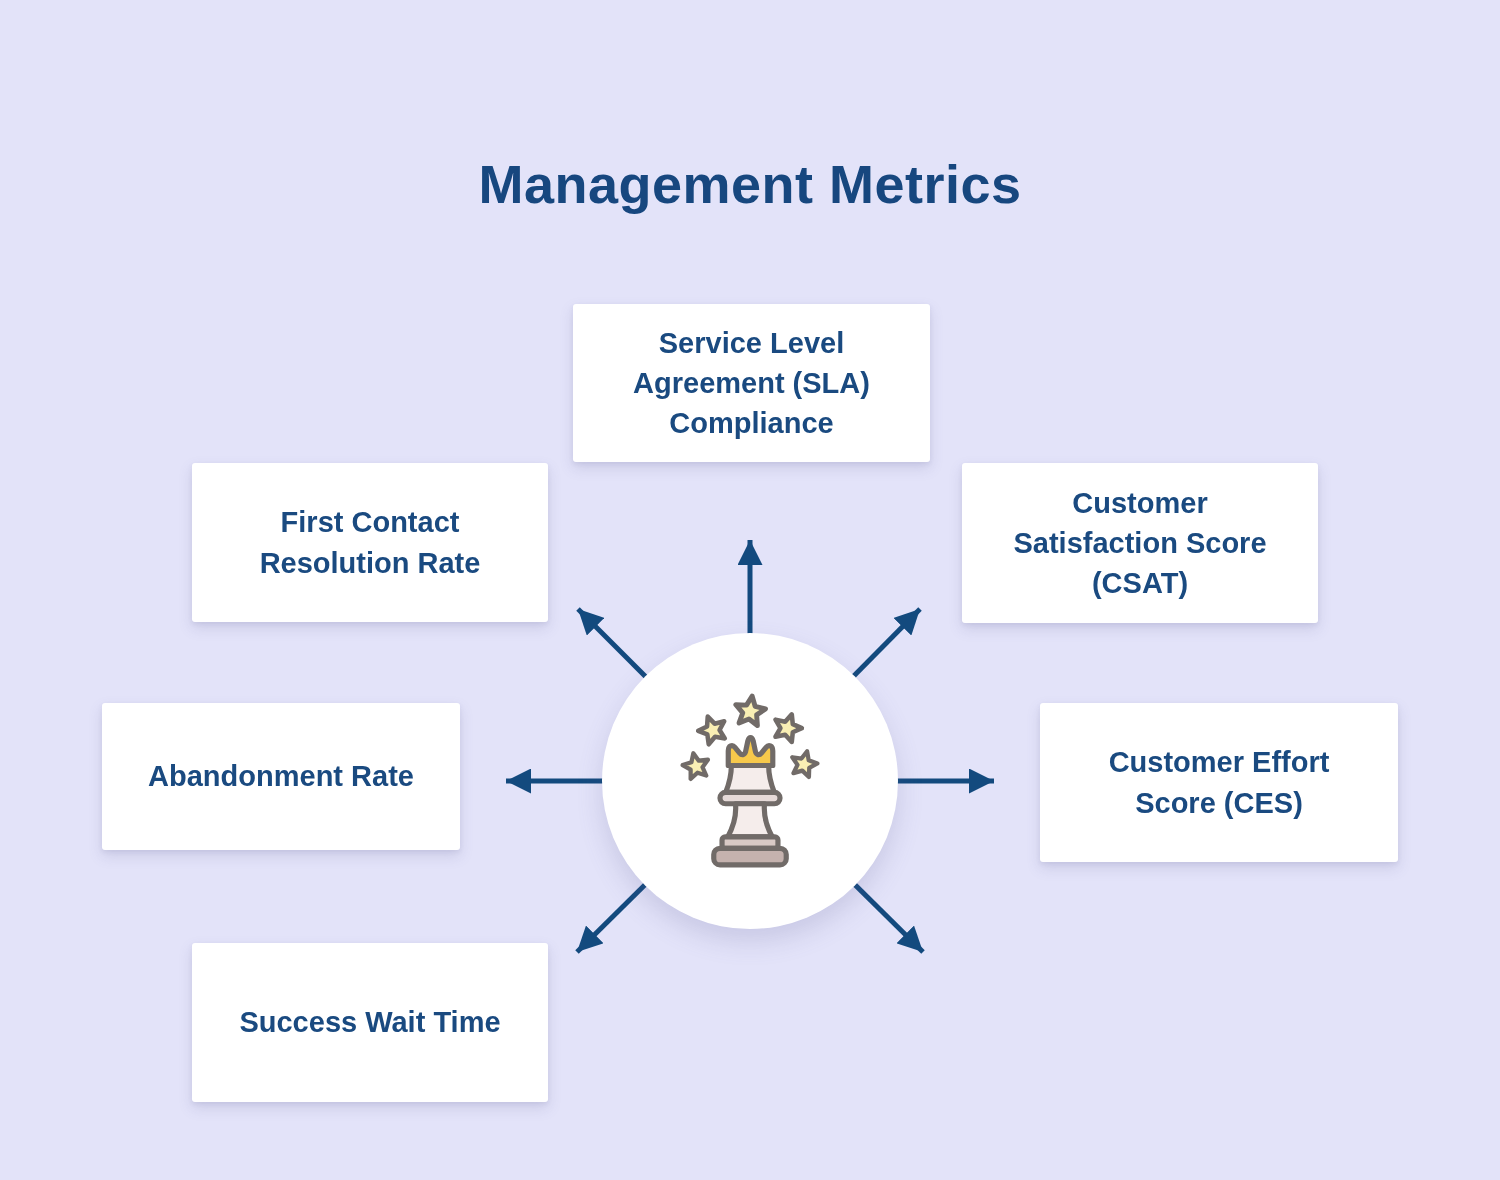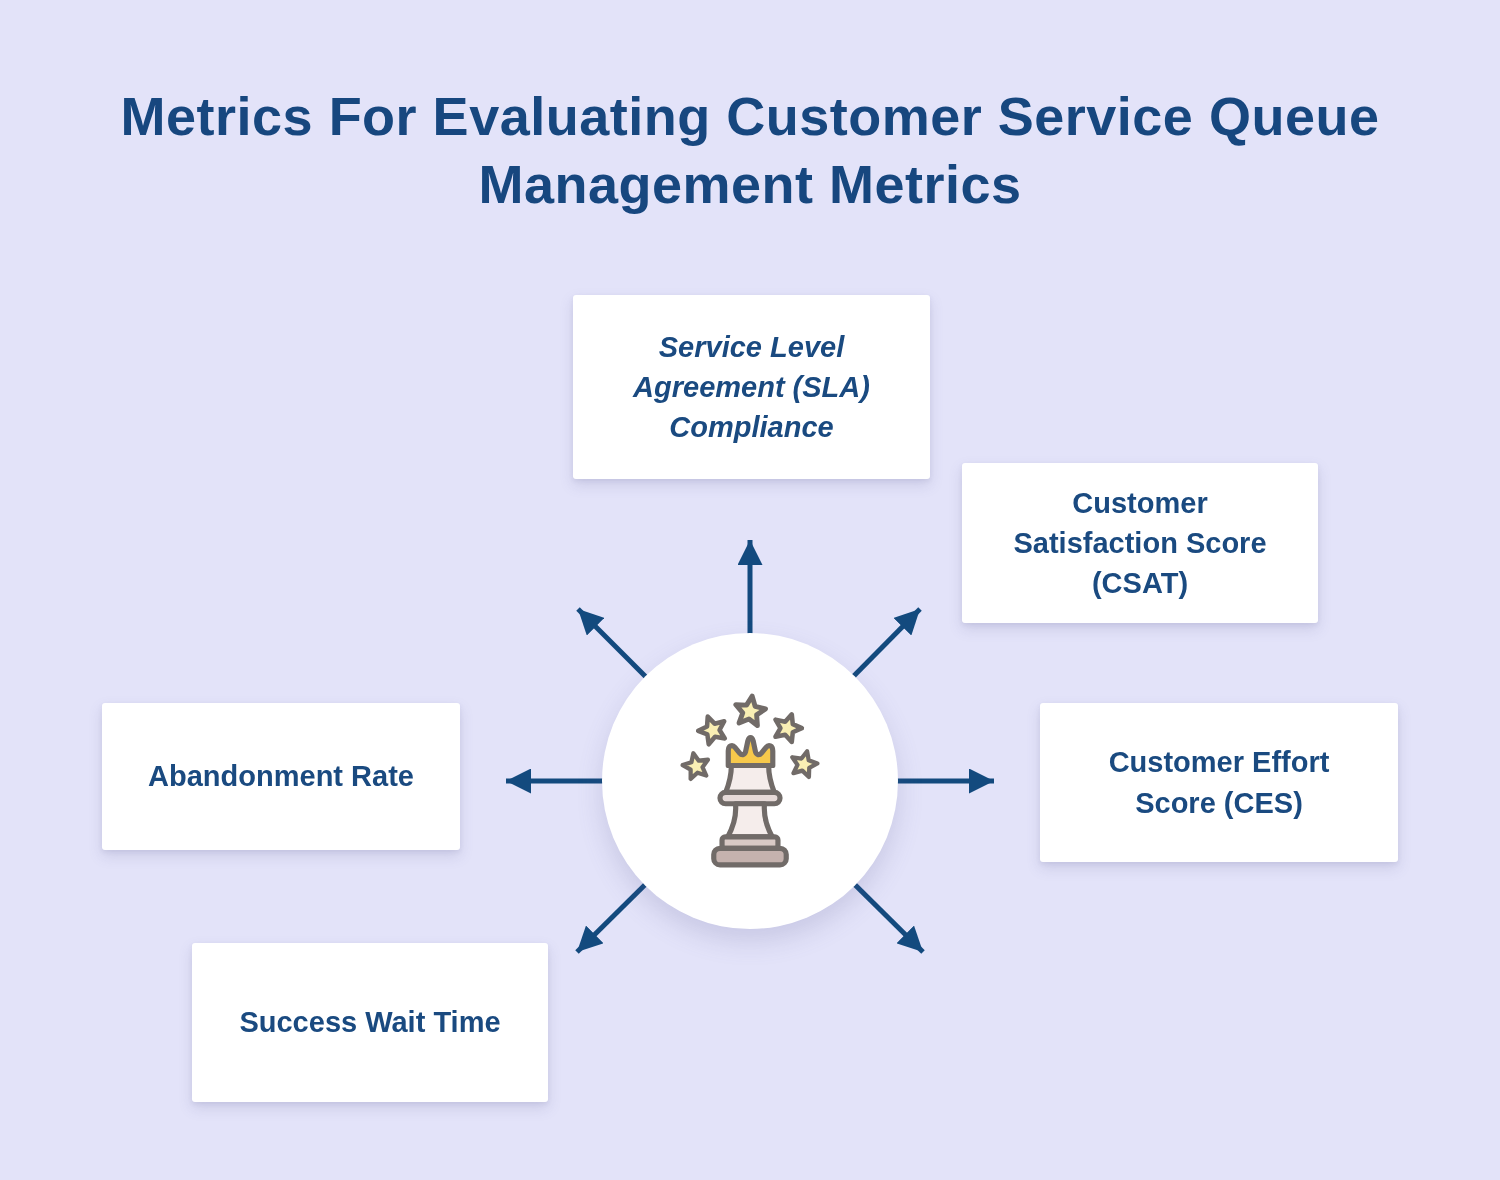--- a/index.html
+++ b/index.html
@@ -43,21 +43,21 @@
     align-items: center;
     justify-content: center;
     text-align: center;
     color: #1A4A80;
     font-size: 29px;
     font-weight: 600;
     line-height: 1.38;
     white-space: pre-line;
     padding: 0;
   }
-  .n-sla  { left: 573px;  top: 295px; width: 357px; height: 184px; font-style: italic; }
+  .n-sla  { left: 573px;  top: 304px; width: 357px; height: 158px; }
   .n-fcr  { left: 192px;  top: 463px; width: 356px; height: 159px; }
   .n-csat { left: 962px;  top: 463px; width: 356px; height: 160px; }
   .n-abn  { left: 102px;  top: 703px; width: 358px; height: 147px; }
   .n-ces  { left: 1040px; top: 703px; width: 358px; height: 159px; }
   .n-awt  { left: 192px;  top: 943px; width: 356px; height: 159px; }
   .n-aht  { left: 962px;  top: 943px; width: 356px; height: 159px; }
   .center-circle {
     position: absolute;
     left: 602px;
     top: 633px;
@@ -69,21 +69,21 @@
     display: flex;
     align-items: center;
     justify-content: center;
   }
 </style>
 </head>
 <body>
 
 <div class="canvas">
 
-  <h1 class="title"><span>Metrics For Evaluating Customer Service Queue</span><br>
+  <h1 class="title"><br>
   <span>Management Metrics</span></h1>
 
   <svg class="arrows-layer" width="1500" height="1180" viewBox="0 0 1500 1180" aria-hidden="true">
     <defs>
       <marker id="ah" viewBox="0 0 6 6" refX="6" refY="3" markerWidth="5" markerHeight="5" orient="auto" markerUnits="strokeWidth">
         <path d="M0,0 L6,3 L0,6 Z" fill="#134A7E"></path>
       </marker>
     </defs>
     <g stroke="#134A7E" stroke-width="5" fill="none">
       <line x1="750" y1="781" x2="750" y2="540" marker-end="url(#ah)"></line>
@@ -115,20 +115,22 @@
         <path fill="#F5EDEB" d="M61,107 L89,107 C88,118 91.5,130 96.5,139 L53.5,139 C58.5,130 62,118 61,107 Z"></path>
         <rect x="48" y="139" width="54" height="11" rx="3" fill="#D8C9C5"></rect>
         <rect x="40" y="150" width="70" height="16" rx="6" fill="#C5B2AE"></rect>
       </g>
     </svg>
   </div>
 
   <div class="node n-sla"><span>Service Level
 Agreement (SLA)
 Compliance</span></div>
+  <div class="node n-fcr"><span>First Contact
+Resolution Rate</span></div>
   <div class="node n-csat"><span>Customer
 Satisfaction Score
 (CSAT)</span></div>
   <div class="node n-abn"><span>Abandonment Rate</span></div>
   <div class="node n-ces"><span>Customer Effort
 Score (CES)</span></div>
   <div class="node n-awt"><span>Success Wait Time</span></div>
 
 </div>
 

